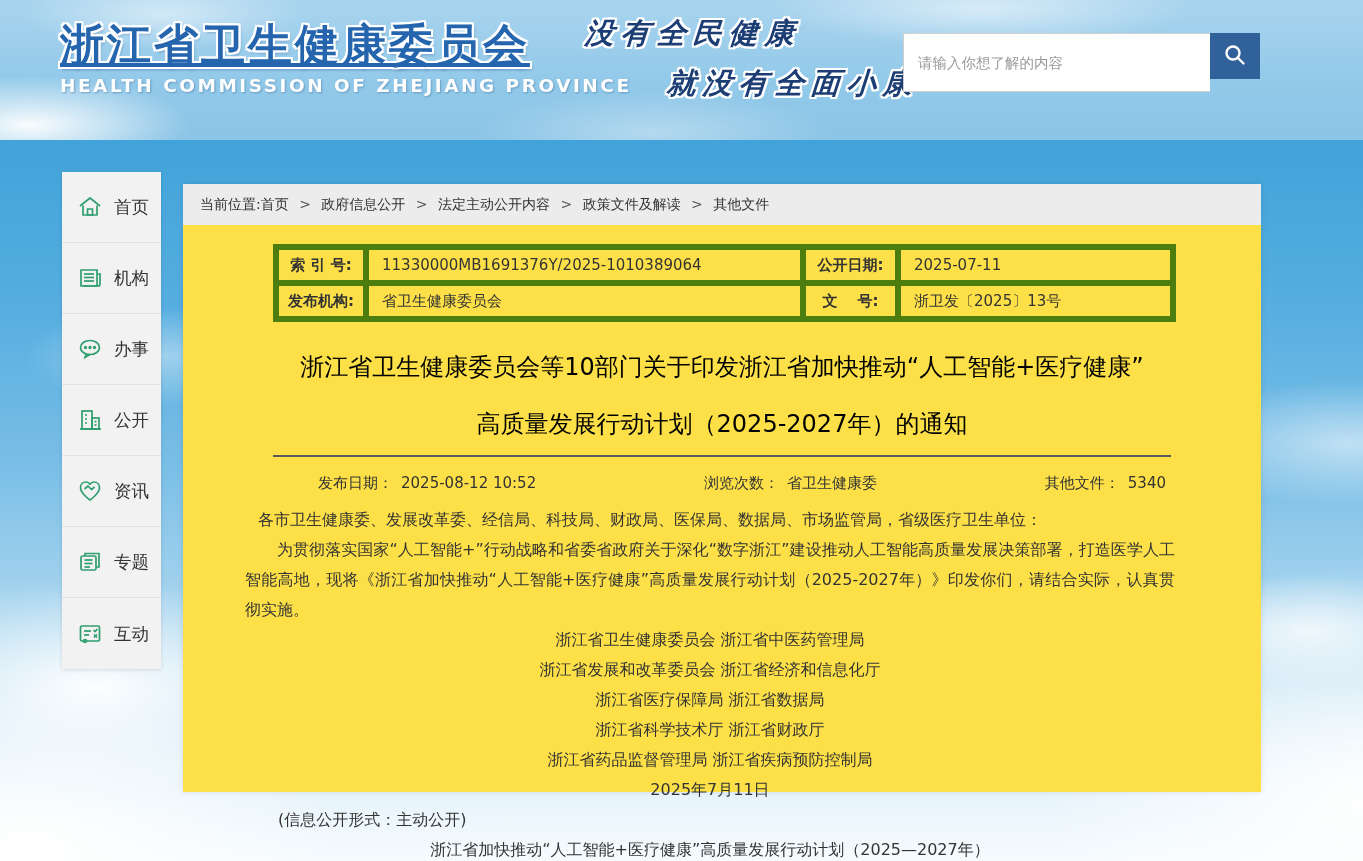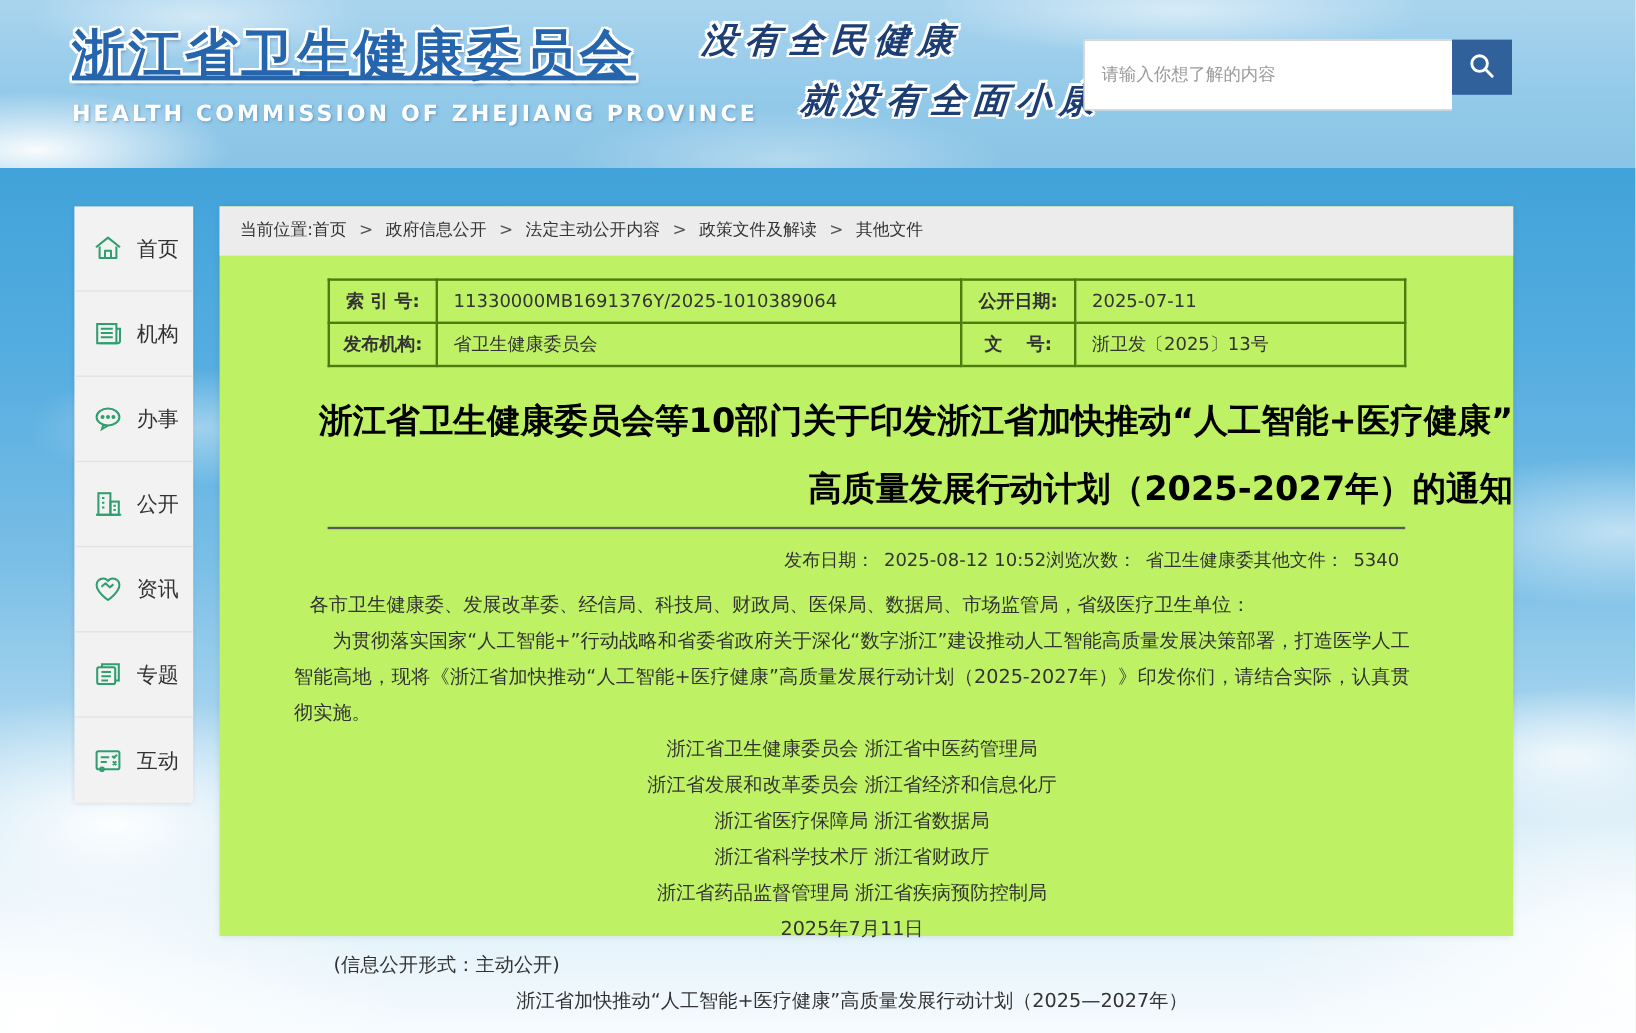--- a/index.html
+++ b/index.html
@@ -19,21 +19,21 @@
       linear-gradient(180deg, #a9d4ee 0%, #92c9e9 60%, #8ac4e6 100%);
   }
   .logo { position:absolute; left:60px; top:16px; }
   .logo-cn {
     font-size:44px; font-weight:bold; color:#2565ae; letter-spacing:3px;
     text-shadow:-2px -2px 0 #fff, 2px -2px 0 #fff, -2px 2px 0 #fff, 2px 2px 0 #fff,
                  0 -2px 0 #fff, 0 2px 0 #fff, -2px 0 0 #fff, 2px 0 0 #fff, 2px 3px 3px rgba(30,70,130,.35);
     text-decoration:underline;
   }
   .logo-en {
-    margin-top:10px; font-size:18.5px; font-weight:bold; color:#fdfdfd;
+    font-size:18.5px; font-weight:bold; color:#fdfdfd;
     letter-spacing:2.5px; text-shadow:1px 1px 2px rgba(60,110,160,.5);
   }
   .slogan { position:absolute; left:585px; top:14px; color:#1d3e74; font-weight:bold; font-style:italic; }
   .slogan-line { font-size:29px; letter-spacing:7px;
     font-family:"DejaVu Serif","Liberation Serif",serif;
     text-shadow:-2px -2px 0 #fff, 2px -2px 0 #fff, -2px 2px 0 #fff, 2px 2px 0 #fff,
                  0 -2px 0 #fff, 0 2px 0 #fff, -2px 0 0 #fff, 2px 0 0 #fff;
     transform:skewX(-4deg);
   }
   .slogan-line.l2 { margin-top:10px; margin-left:82px; }
@@ -71,46 +71,46 @@
   .side-item {
     height:71px; display:flex; align-items:center; padding-left:15px; gap:11px;
     border-bottom:1px solid #e2e2e2; cursor:pointer;
   }
   .side-item:last-child { border-bottom:none; }
   .side-item .icn { width:26px; height:26px; flex:0 0 26px; }
   .side-label { font-size:17.5px; color:#333; }
 
   
   .content {
-    position:absolute; left:183px; top:172px; width:1078px; height:608px;
-    background:#bef264; box-shadow:0 0 6px rgba(0,0,0,.1);
+    position:absolute; left:183px; top:184px; width:1078px; height:608px;
+    background:#fde047; box-shadow:0 0 6px rgba(0,0,0,.1);
   }
   .breadcrumb {
     height:41px; background:#ececec; line-height:41px; padding-left:17px;
     font-size:14px; color:#333;
   }
   .breadcrumb .crumb { color:#333; cursor:pointer; }
   .breadcrumb .sep { margin:0 6px; color:#555; }
 
   .doc-table {
     margin:19px 0 0 90px; width:897px; border-collapse:collapse; table-layout:fixed;
   }
-  .doc-table td { border:2px solid #4d7c0f; height:36px; font-size:15px; color:#333; }
+  .doc-table td { border:6px solid #4d7c0f; height:36px; font-size:15px; color:#333; }
   .doc-table td.lbl { font-weight:bold; text-align:center; }
   .doc-table td.val { padding-left:13px; }
   .w1{width:90px;} .w2{width:437px;} .w3{width:95px;} .w4{width:275px;}
 
-  .doc-title { margin-top:30px; text-align:right; color:#000; font-weight:bold; font-size:28px; }
+  .doc-title { margin-top:30px; text-align:center; color:#000; font-weight:normal; font-size:24px; }
   .doc-title .t1 { line-height:30px; }
   .doc-title .t2 { line-height:30px; margin-top:27px; }
 
   .title-rule { margin:16px 90px 0 90px; border-top:2px solid #5a5a5a; }
 
   .meta-row {
-    margin:17px 95px 0 135px; display:flex; justify-content:flex-end;
+    margin:17px 95px 0 135px; display:flex; justify-content:space-between;
     font-size:15px; color:#333;
   }
   .meta-row .mv { margin-left:8px; }
 
   .article { margin:12px 86px 0 62px; font-size:16px; color:#333; line-height:30px; }
   .salutation { text-indent:13px; text-align:justify; }
   .para { text-indent:32px; text-align:justify; }
   .sig { text-align:center; }
   .note { text-indent:33px; }
   .attach-title { text-align:center; font-weight:normal; }

